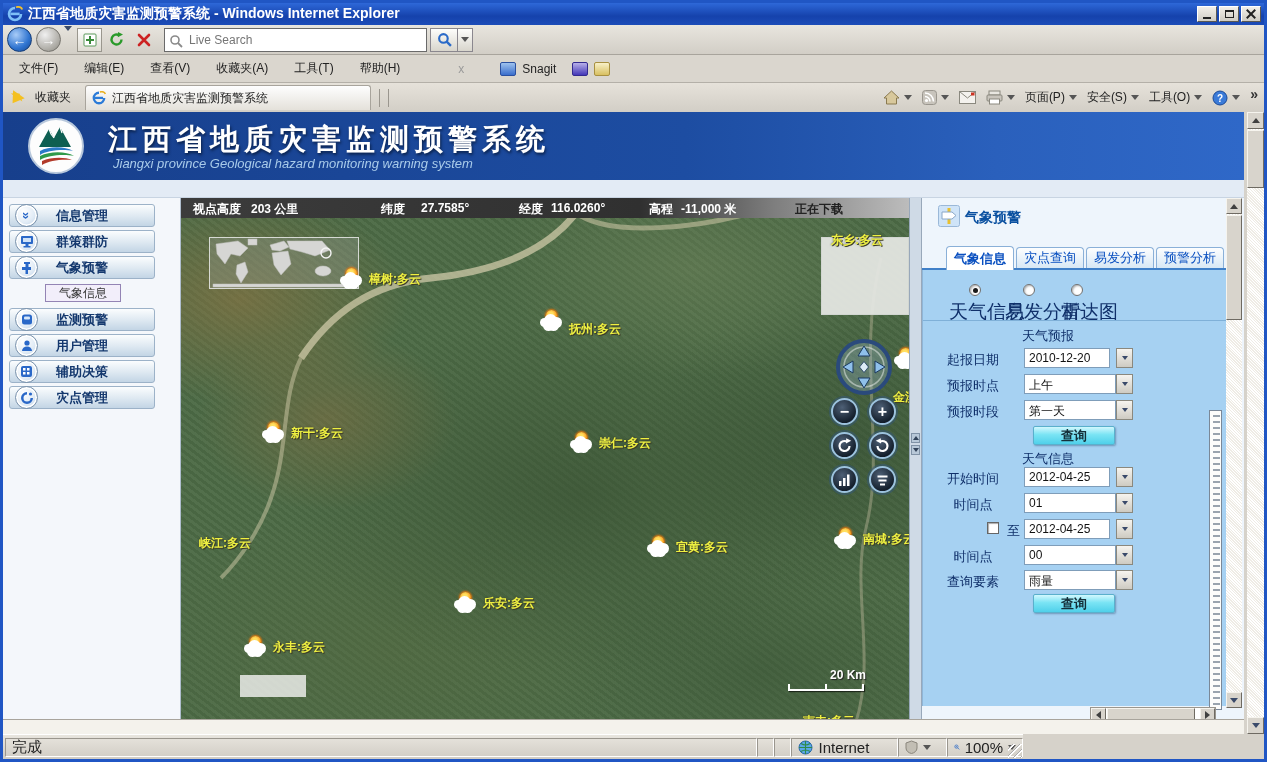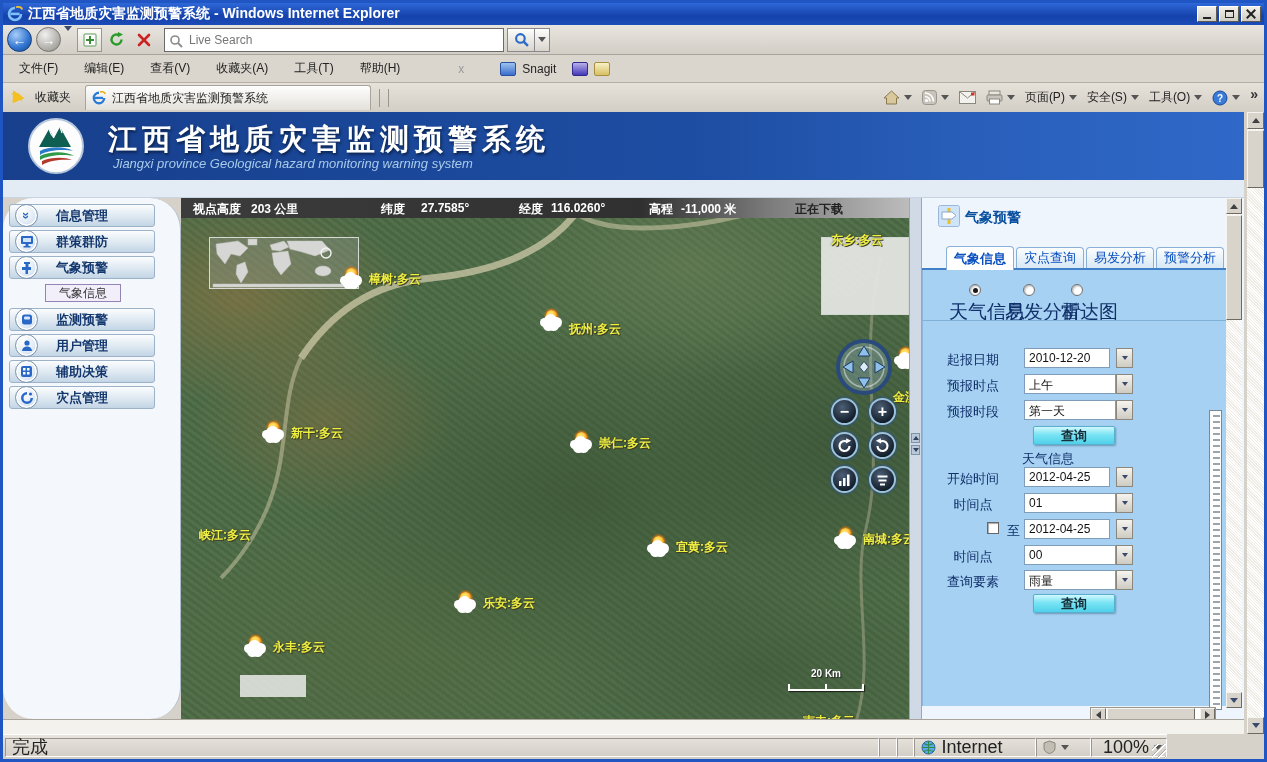--- a/index.html
+++ b/index.html
@@ -32,21 +32,21 @@
   .tri-d{width:0;height:0;border-left:4px solid transparent;border-right:4px solid transparent;border-top:5px solid #3a4a6a;}
   .tri-d.gray{border-top-color:#555;}
   .addrfield{position:relative;height:24px;width:734px;margin-left:2px;background:#fff;
     border:1px solid #888;border-color:#6a6a6a #d8d8d8 #d8d8d8 #6a6a6a;
     display:flex;align-items:center;padding:0 20px 0 4px;font-size:12px;color:#111;}
   .addrfield .host{font-weight:bold;}
   .addr-drop{position:absolute;right:1px;top:1px;width:17px;height:20px;background:linear-gradient(#f6f4ef,#cecbc2);
     border-left:1px solid #aaa;display:flex;align-items:center;justify-content:center;}
   .abtn{width:25px;height:24px;margin-left:2px;border:1px solid transparent;display:flex;align-items:center;justify-content:center;}
   .abtn.framed{background:linear-gradient(#fdfdfb,#dedbd2);border:1px solid #9a978e;}
-  .searchbox{position:relative;height:24px;width:340px;margin-left:8px;background:#fff;
+  .searchbox{position:relative;height:24px;width:263px;margin-left:8px;background:#fff;
     border:1px solid #6a6a6a;display:flex;align-items:center;padding-left:22px;}
   .searchbox input{border:none;outline:none;width:260px;font-size:12px;color:#888;
     font-family:"Liberation Sans",sans-serif;background:transparent;}
   .mag{position:absolute;left:4px;top:5px;}
   .searchbtn{width:28px;height:24px;margin-left:3px;background:linear-gradient(#fdfdfb,#d8d5cc);
     border:1px solid #8a878e;display:flex;align-items:center;justify-content:center;}
   .searchdrop{width:15px;height:24px;background:linear-gradient(#fdfdfb,#d8d5cc);border:1px solid #8a878e;border-left:none;
     display:flex;align-items:center;justify-content:center;}
   
   .menubar{position:absolute;left:0;top:52px;width:1261px;height:28px;background:#dad6ce;
@@ -70,21 +70,21 @@
   .cmditem{display:flex;align-items:center;gap:4px;}
   .chev{font-size:14px;font-weight:bold;color:#333;margin-top:-8px;}
   
   .banner{position:absolute;left:0;top:109px;width:1241px;height:68px;
     background:linear-gradient(90deg,#173f8c 0%,#1d4da2 55%,#2a60bc 80%,#2f68c8 100%);overflow:hidden;}
   .logo{position:absolute;left:24px;top:5px;}
   .ban-title{position:absolute;left:105px;top:8px;font-size:29px;font-weight:bold;color:#fff;letter-spacing:5px;text-shadow:1px 2px 3px #0a2048;}
   .ban-sub{position:absolute;left:110px;top:44px;font-size:13px;font-style:italic;color:#a9cbea;}
   .gapstrip{position:absolute;left:0;top:177px;width:1241px;height:18px;background:#e3ebf5;border-bottom:1px solid #c8d4e2;}
   
-  .sidebar{position:absolute;left:0;top:195px;width:178px;height:521px;background:#f4f7fb;border-right:1px solid #b0bece;border-radius:31px;}
+  .sidebar{position:absolute;left:0;top:195px;width:178px;height:521px;background:#f4f7fb;border-right:1px solid #b0bece;}
   .sideitem{position:absolute;left:6px;width:146px;height:23px;
     background:linear-gradient(#fbfdfe,#dde8f1 55%,#c3d5e5);border:1px solid #9cb2c8;border-radius:3px;
     display:flex;align-items:center;}
   .sicirc{width:23px;height:23px;border-radius:50%;background:radial-gradient(circle at 35% 30%,#ffffff,#e2ecf6 55%,#b9cfe4);
     border:1px solid #7a92ac;box-shadow:inset 0 0 0 1.5px #fff;display:flex;align-items:center;justify-content:center;}
   .sidelabel{margin-left:18px;font-size:13px;font-weight:bold;color:#14386e;}
   .subitem{position:absolute;left:42px;width:76px;height:18px;background:#f2eefa;border:1px solid #9384b4;
     font-size:12px;color:#333;display:flex;align-items:center;justify-content:center;}
   
   .mapbar{position:absolute;left:178px;top:195px;width:741px;height:20px;color:#fff;font-size:12px;font-weight:bold;
@@ -113,22 +113,22 @@
   .wicon .sun{position:absolute;left:7px;top:0;width:11px;height:11px;border-radius:50%;
     background:radial-gradient(circle at 45% 40%,#ffe060 25%,#ff9010 70%,#e04a00);box-shadow:0 0 2px 1px rgba(255,120,0,.9);}
   .wicon .cloud{position:absolute;left:1px;top:8px;width:9px;height:9px;border-radius:50%;background:#fff;
     box-shadow:6px -2px 0 2px #fff,12px 0 0 1px #fff,4px 3px 0 1px #fff,9px 3px 0 1px #fff;}
   .wlabel{font-size:12px;font-weight:bold;color:#eef041;text-shadow:1px 1px 0 #3c3c28,0 0 2px #3c3c28;white-space:nowrap;margin-top:13px;}
   .compass{position:absolute;left:654px;top:120px;}
   .mbtn{position:absolute;width:27px;height:27px;border-radius:50%;
     background:radial-gradient(circle at 40% 32%,#4e6076,#131e2b 72%);
     border:2px solid #9cc2de;box-shadow:0 0 0 2px rgba(50,85,125,.5);
     color:#fff;display:flex;align-items:center;justify-content:center;font-size:16px;font-weight:bold;}
-  .scaletext{position:absolute;left:605px;top:450px;width:80px;text-align:center;
-    font-size:10px;font-weight:bold;color:#fff;text-shadow:1px 1px 1px #222;}
+  .scaletext{position:absolute;left:605px;top:450px;width:80px;text-align:right;
+    font-size:12px;font-weight:bold;color:#fff;text-shadow:1px 1px 1px #222;}
   .scalebar{position:absolute;left:607px;top:466px;width:76px;height:7px;
     border-left:2px solid #fff;border-right:2px solid #fff;border-bottom:2px solid #fff;
     box-shadow:1px 1px 1px rgba(0,0,0,.6);}
   .scalebar::after{content:"";position:absolute;left:35px;top:0;width:2px;height:7px;background:#fff;}
   
   .splitter{position:absolute;left:906px;top:195px;width:13px;height:521px;background:#cfdae6;
     border-left:1px solid #98a8ba;border-right:1px solid #98a8ba;}
   .splitbtn{position:absolute;left:1px;width:9px;height:10px;background:#b8c8d8;border:1px solid #8092a6;
     display:flex;align-items:center;justify-content:center;}
   .tri-u-s{width:0;height:0;border-left:3px solid transparent;border-right:3px solid transparent;border-bottom:4px solid #33445a;}
@@ -165,22 +165,22 @@
   
   .sbtn{background:#d8d4cc;border:1px solid;border-color:#f6f4ee #6e6a62 #6e6a62 #f6f4ee;
     display:flex;align-items:center;justify-content:center;}
   .sthumb{background:#d8d4cc;border:1px solid;border-color:#f6f4ee #6e6a62 #6e6a62 #f6f4ee;}
   .strack{background:#efece5;background-image:repeating-linear-gradient(45deg,#fff 0 1px,transparent 1px 2px);}
   .tri-u{width:0;height:0;border-left:4px solid transparent;border-right:4px solid transparent;border-bottom:5px solid #404040;}
   .tri-l{width:0;height:0;border-top:4px solid transparent;border-bottom:4px solid transparent;border-right:5px solid #404040;}
   .tri-r{width:0;height:0;border-top:4px solid transparent;border-bottom:4px solid transparent;border-left:5px solid #404040;}
   
   .bottomstrip{position:absolute;left:0;top:716px;width:1241px;height:15px;background:#f4f2ec;border-top:1px solid #a8a49c;}
-  .statusbar{position:absolute;left:0;top:731px;width:1164px;height:25px;background:linear-gradient(#e8e5de,#d0ccc4);
-    border-top:1px solid #fff;display:flex;align-items:center;font-size:18px;color:#222;}
+  .statusbar{position:absolute;left:0;top:731px;width:1020px;height:25px;background:linear-gradient(#e8e5de,#d0ccc4);
+    border-top:1px solid #fff;display:flex;align-items:center;font-size:15px;color:#222;}
   .spane{height:19px;border:1px solid;border-color:#9a968e #fff #fff #9a968e;display:flex;align-items:center;padding:0 6px;gap:5px;}
   .grip{position:absolute;right:1px;bottom:1px;width:14px;height:14px;
     background:repeating-linear-gradient(135deg,transparent 0 3px,#aaa 3px 4px,#fff 4px 5px);}
   .eicon{display:inline-block;}
 </style>
 </head>
 <body>
 
 <div class="screen">
 
@@ -478,21 +478,21 @@
         </span>
       <span class="wlabel">新干:多云</span>
     </div>
     <div class="marker" style="left:388px;top:204px">
       <span class="wicon">
           <i class="sun"></i>
           <i class="cloud"></i>
         </span>
       <span class="wlabel">崇仁:多云</span>
     </div>
-    <div class="marker" style="left:18px;top:296px">
+    <div class="marker" style="left:18px;top:304px">
       <span class="wlabel">峡江:多云</span>
     </div>
     <div class="marker" style="left:465px;top:308px">
       <span class="wicon">
           <i class="sun"></i>
           <i class="cloud"></i>
         </span>
       <span class="wlabel">宜黄:多云</span>
     </div>
     <div class="marker" style="left:272px;top:364px">
@@ -602,20 +602,21 @@
     <div class="pcontent">
 
       <span class="radio checked" style="left:46px;top:14px"></span>
       <span class="radio" style="left:100px;top:14px"></span>
       <span class="radio" style="left:148px;top:14px"></span>
       <span class="radlbl" style="left:26px">天气信息</span>
       <span class="radlbl" style="left:82px">易发分析</span>
       <span class="radlbl" style="left:138px">雷达图</span>
       <div style="position:absolute;left:0;top:50px;width:304px;height:1px;background:#7fb0d8"></div>
 
+      <div class="sectitle" style="top:57px">天气预报</div>
       <span class="frow-label" style="top:81px">起报日期</span>
       <div class="cfield" style="top:78px;width:86px">2010-12-20</div>
       <span class="dropbtn" style="left:193px;top:78px">
           <span class="tri-d"></span>
         </span>
 
       <span class="frow-label" style="top:107px">预报时点</span>
       <div class="cfield" style="top:104px;width:92px">上午</div>
       <span class="dropbtn" style="left:193px;top:104px">
           <span class="tri-d"></span>

